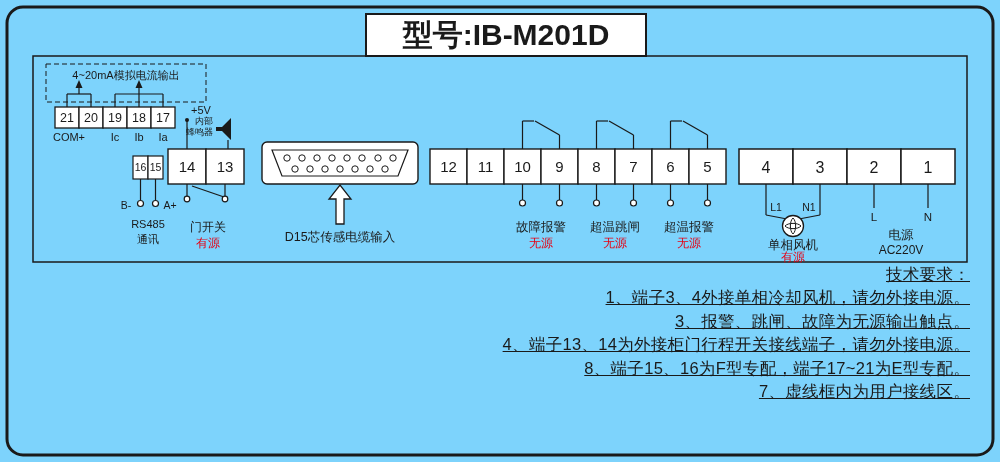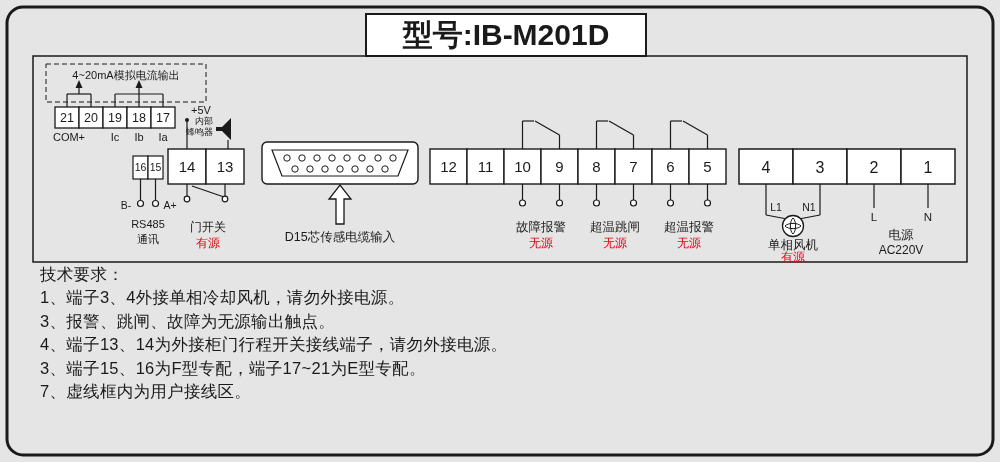--- a/index.html
+++ b/index.html
@@ -1,27 +1,28 @@
 <!DOCTYPE html>
 <html><head>
 <meta charset="utf-8">
 <style>
   * { margin:0; padding:0; box-sizing:border-box; }
   html,body { background:#ffffff; }
   body {
     width:1000px; height:462px; position:relative; overflow:hidden;
     font-family:"Liberation Sans","DejaVu Sans",sans-serif; color:#1a1a1a;
   }
-  .page { position:relative; width:1000px; height:462px; background:#e5e5e5; }
+  .page { position:relative; width:1000px; height:462px; background:#7dd3fc;text-align:right; }
   svg.diagram { position:absolute; left:0; top:0; }
   svg.diagram text { font-family:"Liberation Sans","DejaVu Sans",sans-serif; }
   .requirements {
     position:absolute; left:40px; top:263px; width:930px;
     font-size:16.5px; line-height:23.4px; color:#1a1a1a;
     letter-spacing:0.3px;
+    text-decoration:underline;
   }
   .req-heading { }
   .req-item { }
 </style>
 </head>
 <body>
 
 <div class="page">
 
 <svg class="diagram" width="1000" height="462" viewBox="0 0 1000 462">
@@ -242,17 +243,17 @@
     <text x="901" y="239" font-size="12.5" text-anchor="middle" fill="#1a1a1a">电源</text>
     <text x="901" y="254" font-size="12" text-anchor="middle" fill="#1a1a1a">AC220V</text>
   </g>
 </svg>
 
 <div class="requirements">
   <div class="req-heading">技术要求：</div>
   <div class="req-item">1、端子3、4外接单相冷却风机，请勿外接电源。</div>
   <div class="req-item">3、报警、跳闸、故障为无源输出触点。</div>
   <div class="req-item">4、端子13、14为外接柜门行程开关接线端子，请勿外接电源。</div>
-  <div class="req-item">3、端子15、16为F型专配，端子17~21为E型专配。</div>
+  <div class="req-item">8、端子15、16为F型专配，端子17~21为E型专配。</div>
   <div class="req-item">7、虚线框内为用户接线区。</div>
 </div>
 
 </div>
 
 </body></html>

